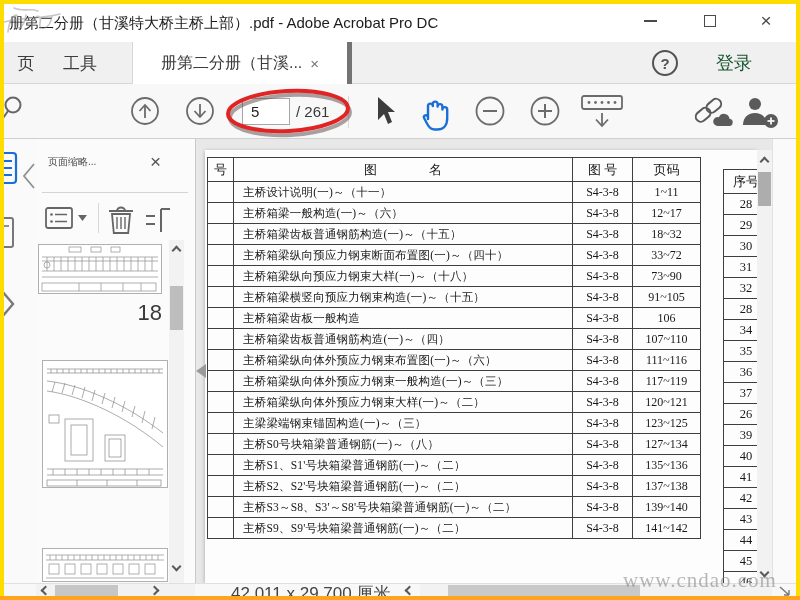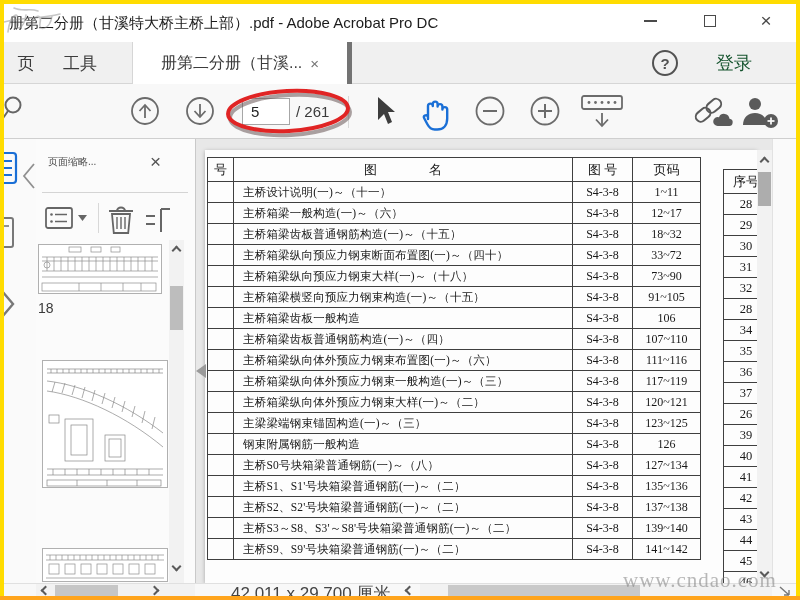--- a/index.html
+++ b/index.html
@@ -40,21 +40,21 @@
   
   .rail{left:4px;top:139px;width:32px;height:444px;background:#fafafa;}
   .panel{left:36px;top:139px;width:159px;height:444px;background:#fbfbfb;}
   .panelborder{left:195px;top:139px;width:1px;height:444px;background:#c9c9c9;z-index:5;}
   .docpane{left:196px;top:139px;width:576px;height:444px;background:#e8e8e8;}
   .toolstrip{left:772px;top:139px;width:24px;height:444px;background:#fafafa;border-left:1px solid #e2e2e2;}
   .paneltitle{left:48px;top:155px;font-size:10px;color:#4c4c4c;white-space:nowrap;}
   .panelclose{left:150px;top:151px;font-size:19px;color:#555;}
   .paneldiv{left:42px;top:192px;width:146px;height:1px;background:#d4d4d4;}
   .thumbbox{background:#fff;border:1px solid #b0b0b0;overflow:hidden;}
-  .thumblabel{font-size:14px;color:#3a3a3a;text-align:left;}
+  .thumblabel{font-size:22px;color:#3a3a3a;text-align:right;}
   
   .track{background:#f2f2f2;}
   .sthumb{background:#bdbdbd;}
   .chev{position:absolute;width:7px;height:7px;border-left:2px solid #5a5a5a;border-bottom:2px solid #5a5a5a;}
   .chev.up{transform:rotate(135deg);}.chev.down{transform:rotate(-45deg);}
   .chev.left{transform:rotate(45deg);}.chev.right{transform:rotate(-135deg);}
   .tri{width:0;height:0;border-top:7px solid transparent;border-bottom:7px solid transparent;border-right:10px solid #9a9a9a;}
   
   .bottombar{left:4px;top:583px;width:792px;height:13px;background:#f8f8f8;border-top:1px solid #e0e0e0;overflow:hidden;z-index:20;}
   .pagesize{left:227px;top:-2px;font-size:17px;color:#444;white-space:nowrap;}
@@ -395,26 +395,20 @@
           </tr>
 
 
           <tr>
             <td class="c-seq"></td>
             <td class="c-name">主梁梁端钢束锚固构造(一)～（三）</td>
             <td class="c-no">S4-3-8</td>
             <td class="c-page">123~125</td>
           </tr>
 
-          <tr>
-            <td class="c-seq"></td>
-            <td class="c-name">钢束附属钢筋一般构造</td>
-            <td class="c-no">S4-3-8</td>
-            <td class="c-page">126</td>
-          </tr>
 
           <tr>
             <td class="c-seq"></td>
             <td class="c-name">主桥S0号块箱梁普通钢筋(一)～（八）</td>
             <td class="c-no">S4-3-8</td>
             <td class="c-page">127~134</td>
           </tr>
 
           <tr>
             <td class="c-seq"></td>

